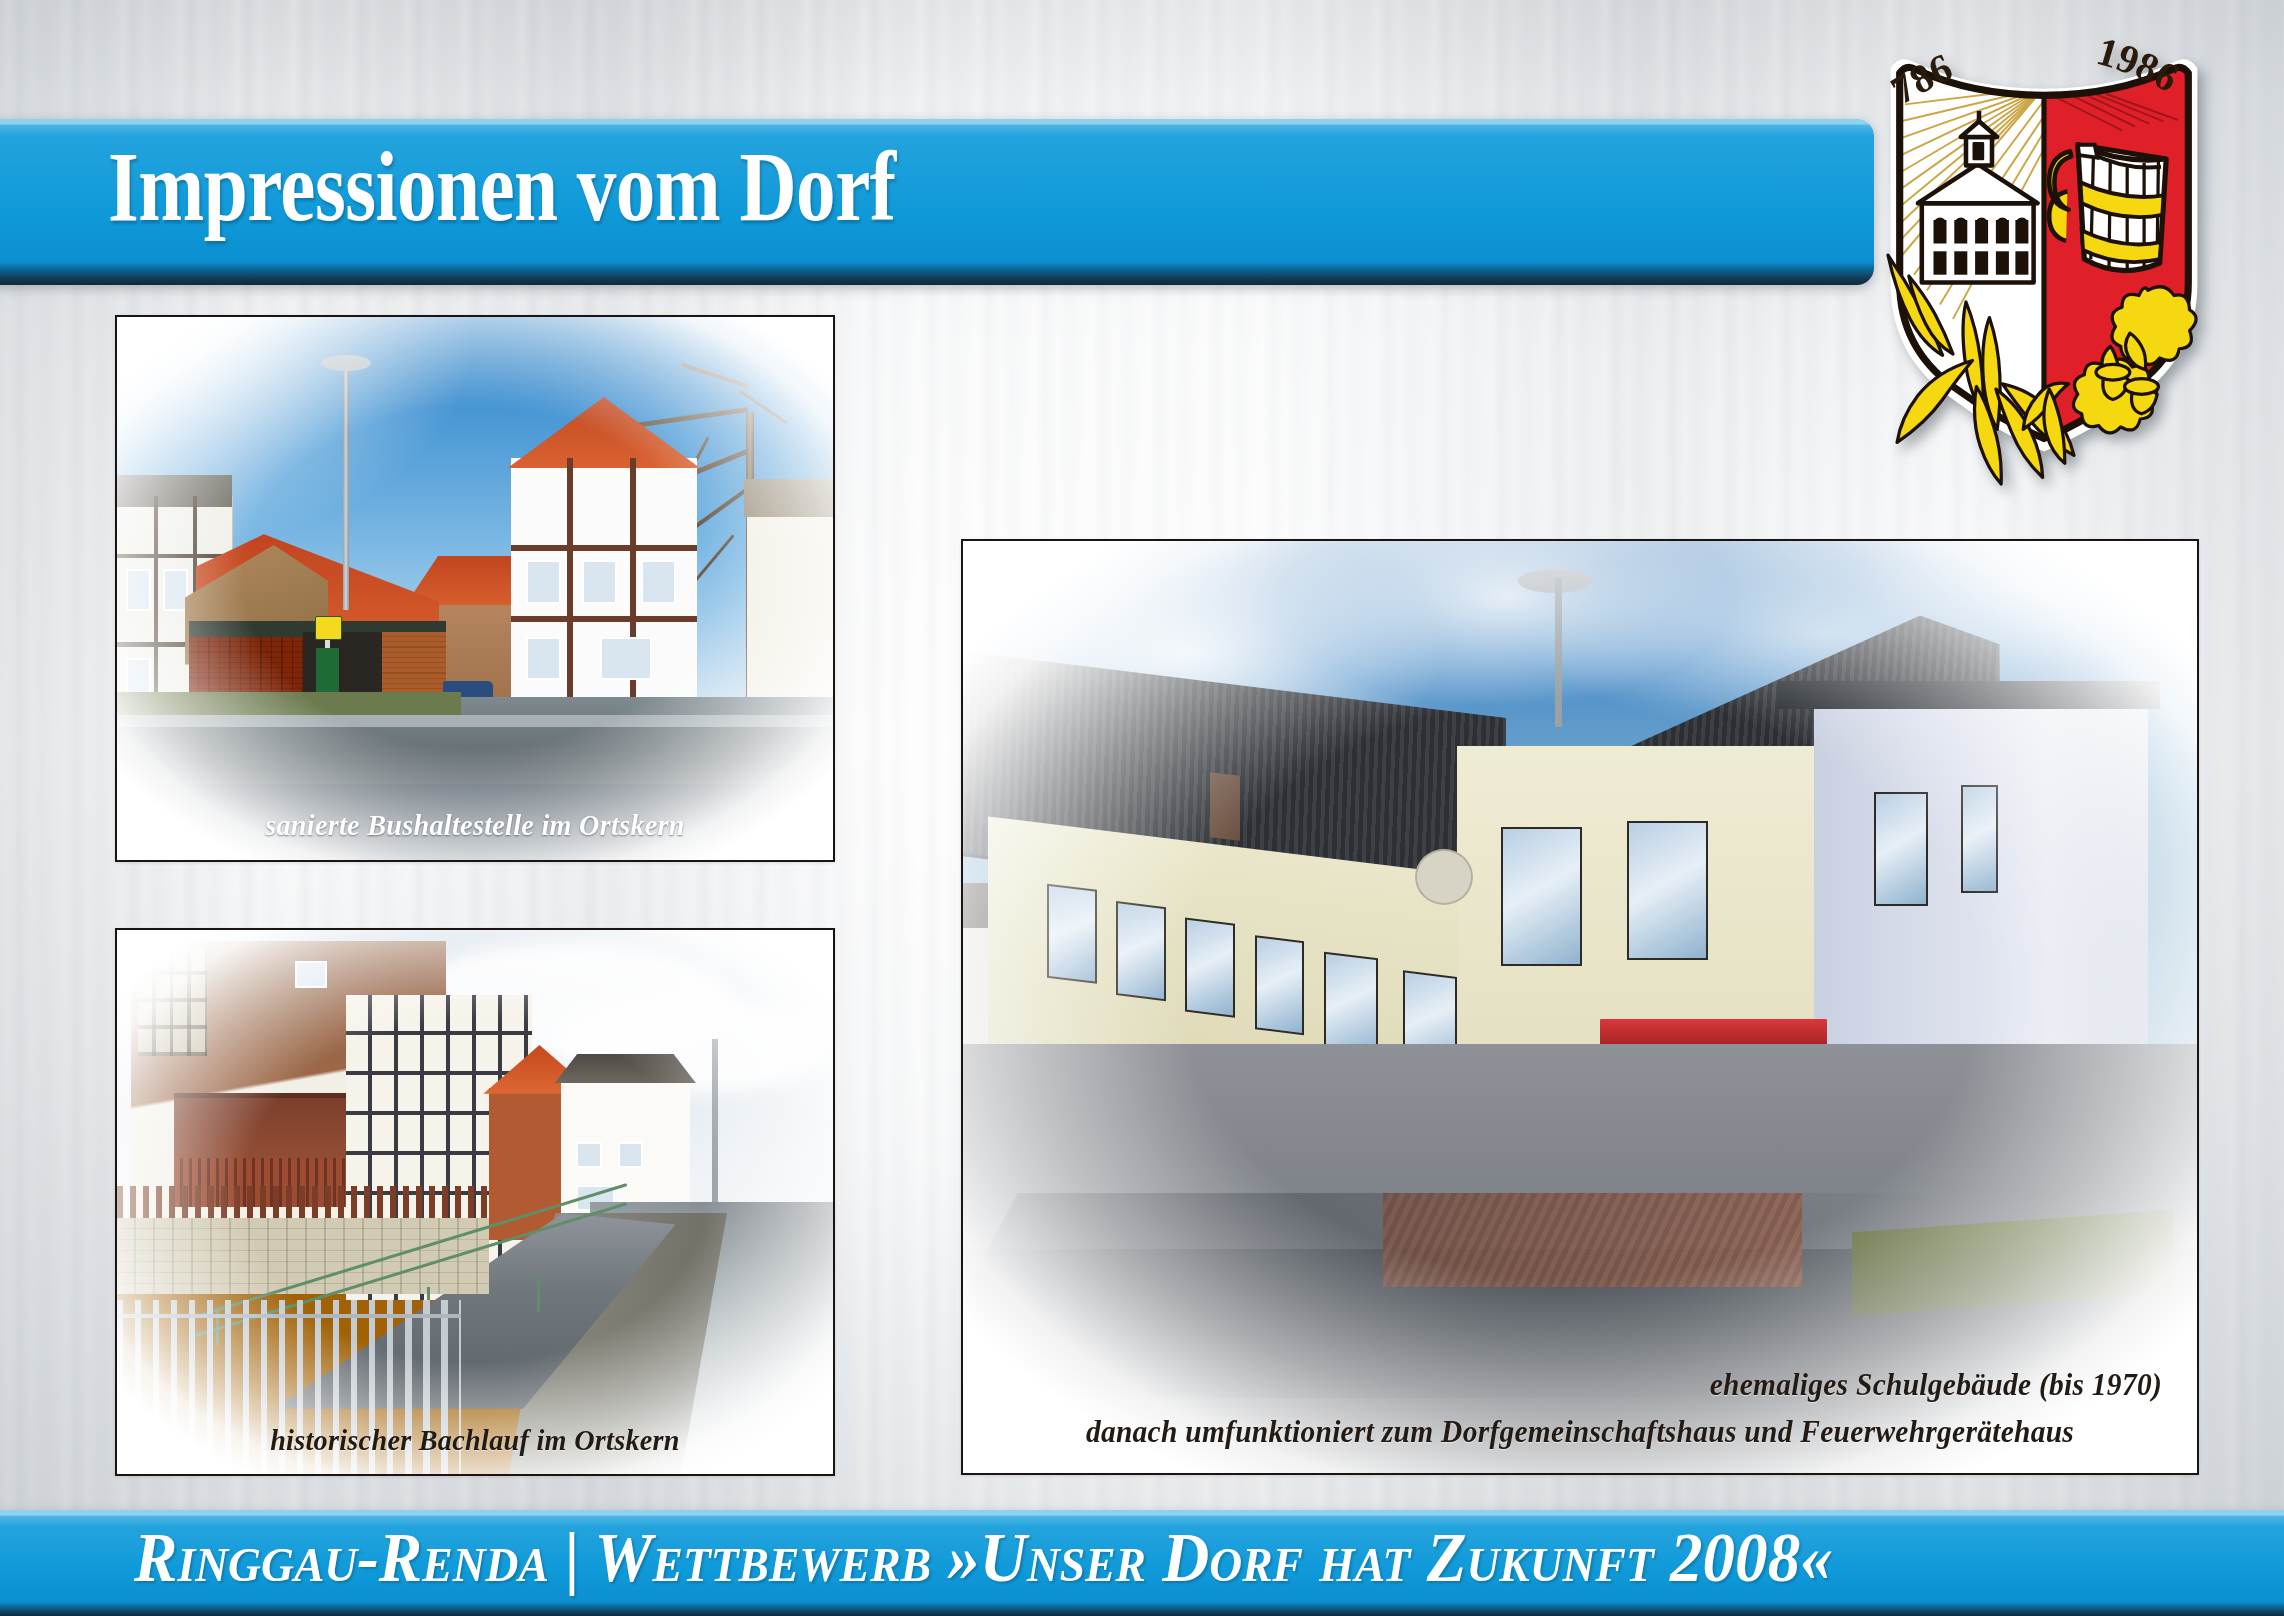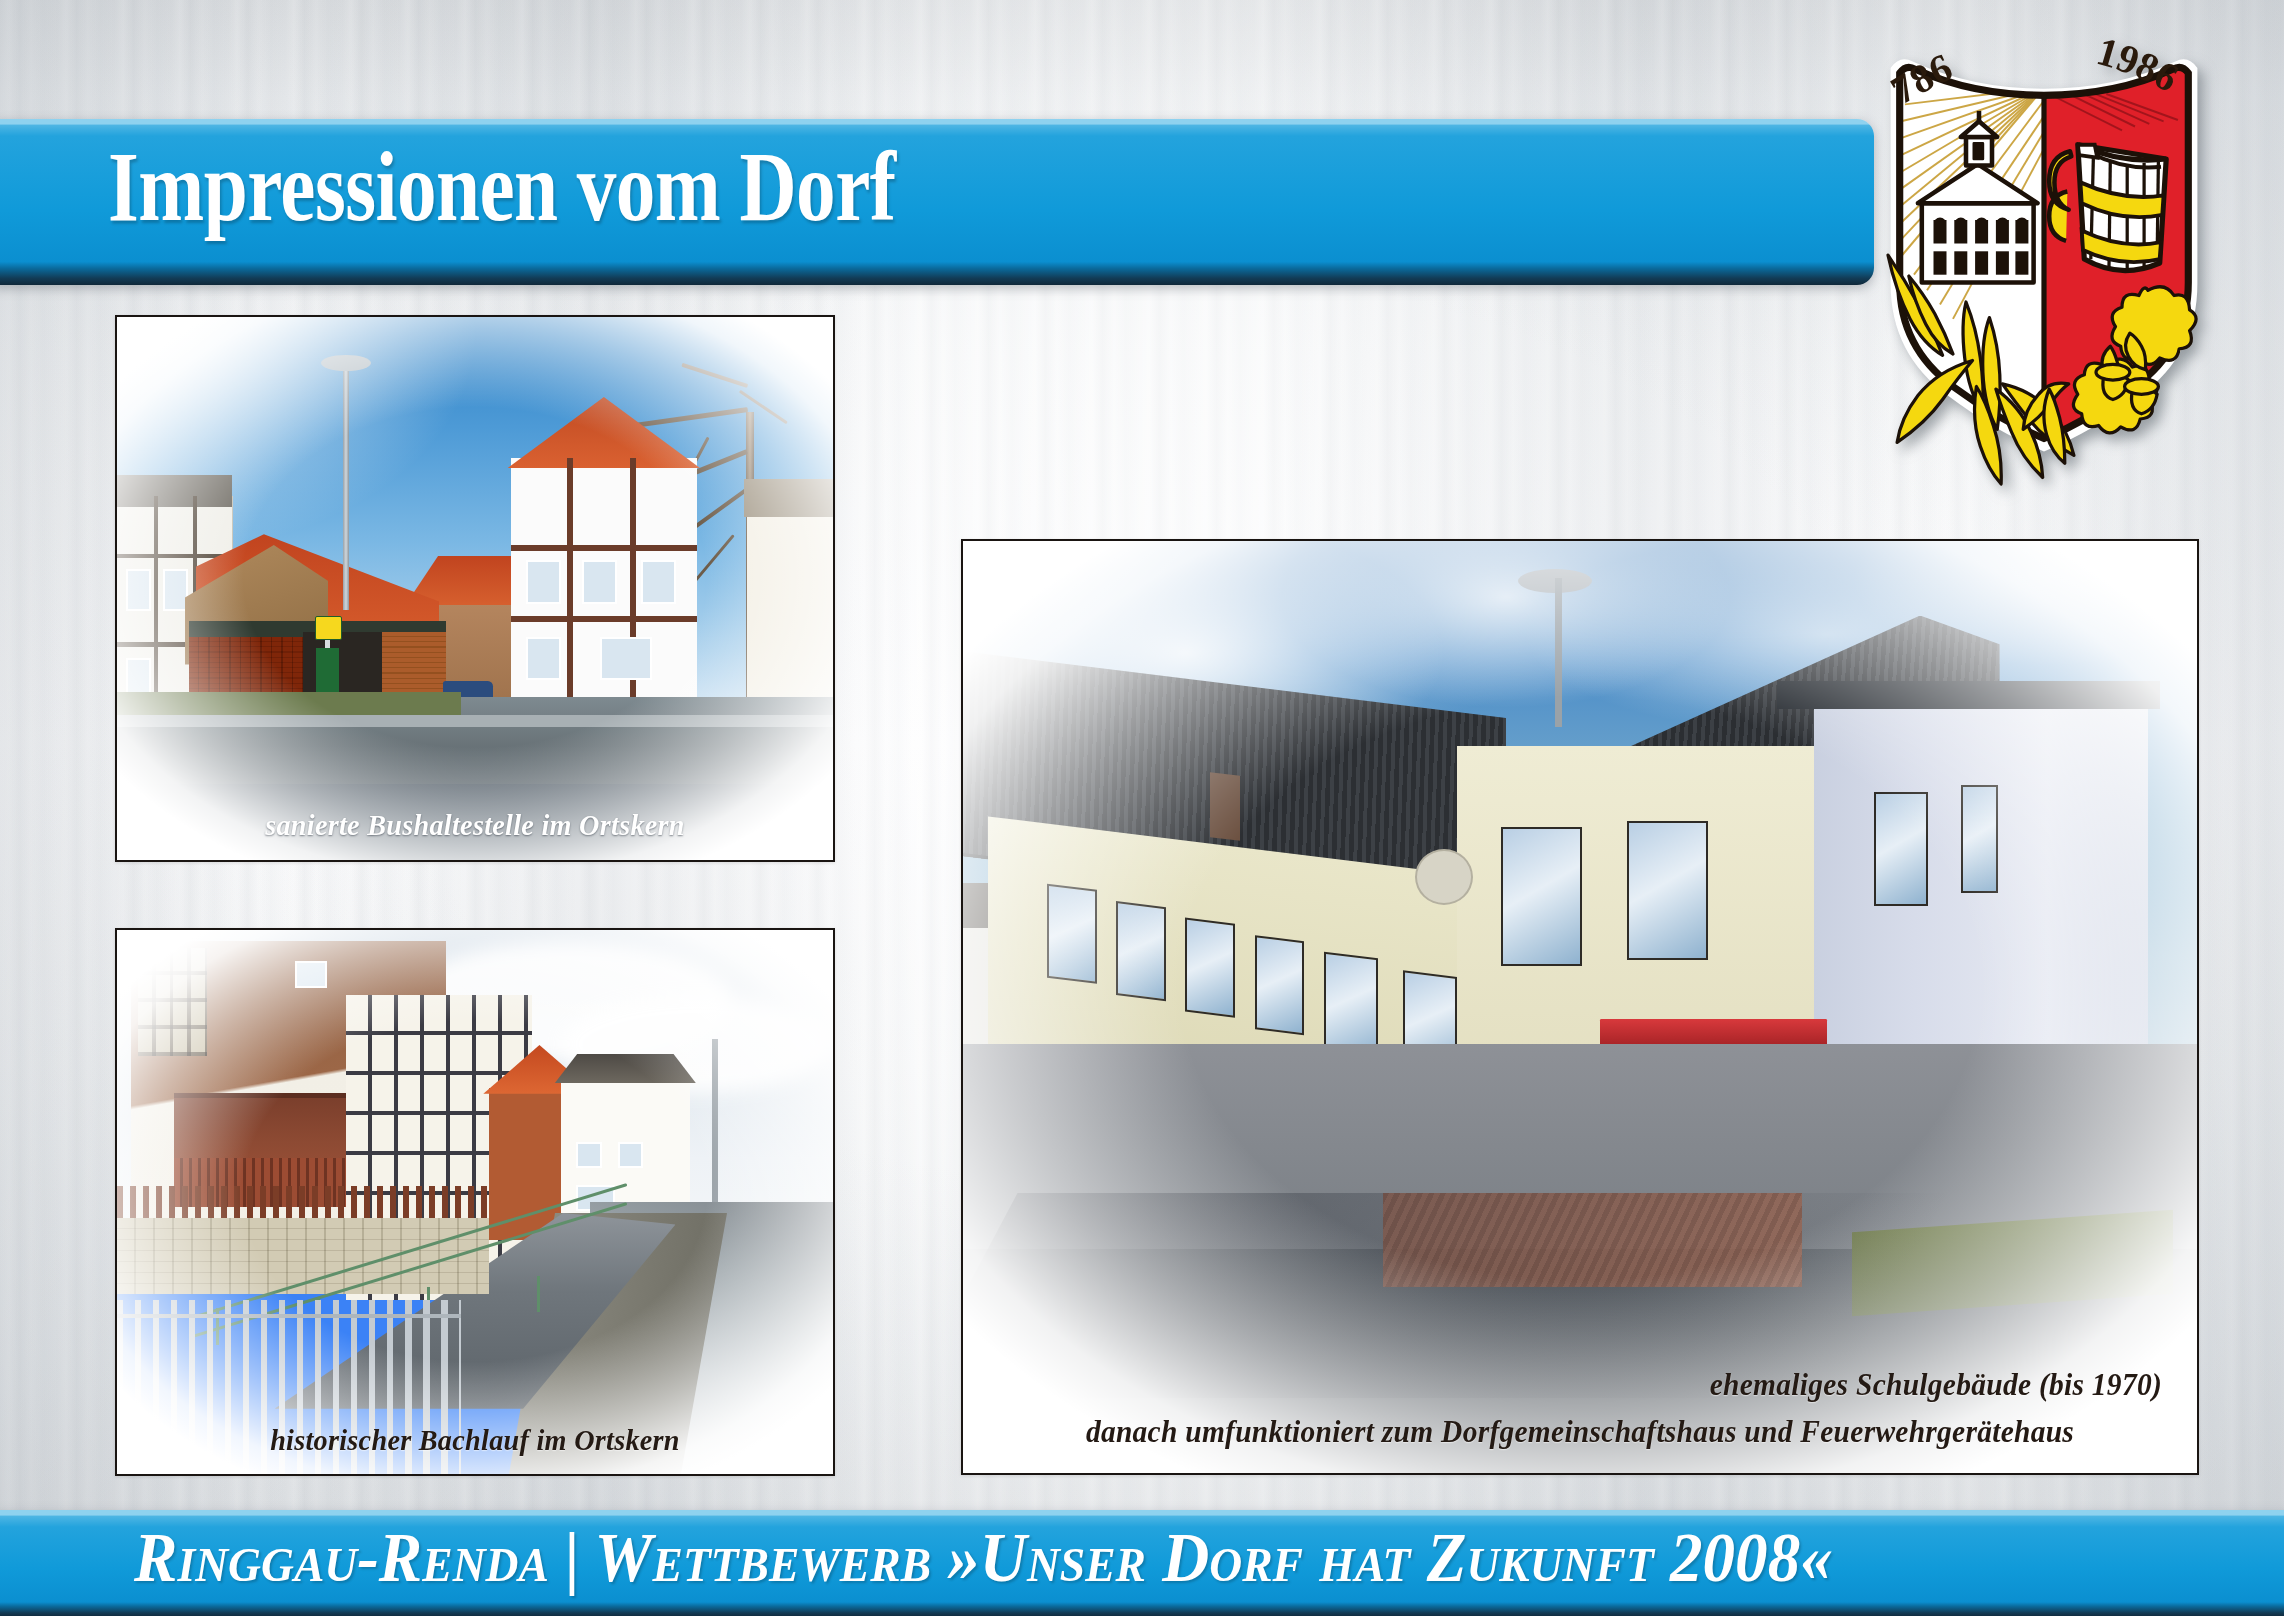--- a/index.html
+++ b/index.html
@@ -59,21 +59,21 @@
   }
   #footer-title{
     left:140px;top:13px;font-size:70px;line-height:1;font-style:italic;
     font-variant:small-caps;letter-spacing:0px;
     transform:scaleX(.93);transform-origin:left center;
     text-shadow:2px 2px 2.6px rgba(0,0,0,.20);
   }
 
   
   .photo{
-    position:absolute;border:2.6px solid #1a1512;background:#3b82f6;overflow:hidden;
+    position:absolute;border:2.6px solid #1a1512;background:#a16207;overflow:hidden;
     box-shadow:0 1.3px 3.3px rgba(0,0,0,.10);
     text-decoration:underline;
   }
   .ph-inner{position:absolute;inset:0;overflow:hidden;}
   
   .ph-vignette{
     position:absolute;inset:-1.3px;pointer-events:none;
     background:radial-gradient(ellipse 62% 60% at 50% 48%,
       rgba(255,255,255,0) 52%, rgba(255,255,255,.55) 76%,
       rgba(255,255,255,.93) 92%, rgba(255,255,255,1) 100%);

